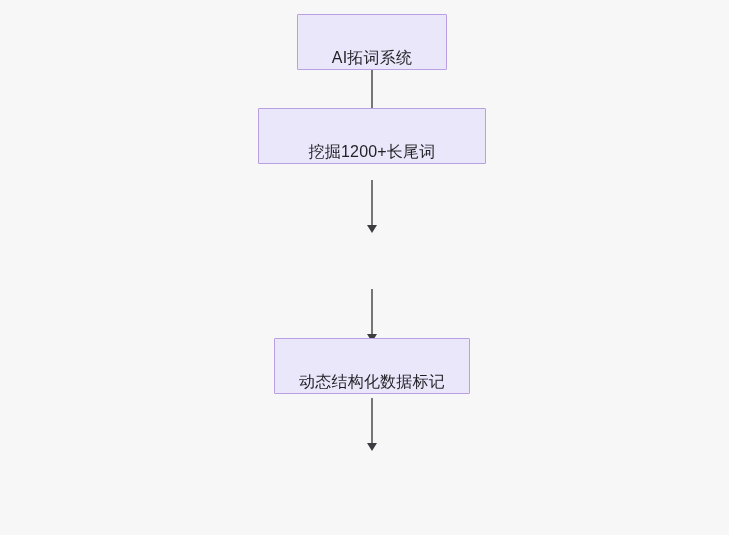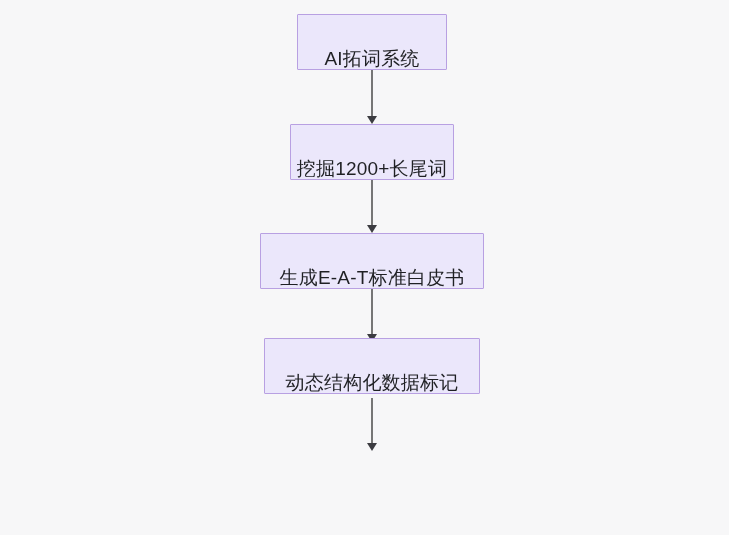--- a/index.html
+++ b/index.html
@@ -29,34 +29,34 @@
     background: #ebe7fb;
     border: 1.5px solid #b8a0e2;
     border-radius: 1px;
     display: flex;
     align-items: center;
     justify-content: center;
     left: 50%;
     transform: translateX(-50%);
   }
   .node-label {
-    font-size: 19px;
+    font-size: 16px;
     line-height: 1;
     color: #1f2024;
     letter-spacing: 0.2px;
     white-space: nowrap;
     user-select: none;
     margin-top: 32px;
   }
 
   
   .node.n0 { width: 150px; top: 14px;  margin-left: 7.5px; }
-  .node.n1 { width: 164px; top: 124px; margin-left: 7.5px; }
+  .node.n1 { width: 228px; top: 108px; margin-left: 7.5px; }
   .node.n2 { width: 224px; top: 233px; margin-left: 7.5px; }
-  .node.n3 { width: 216px; top: 338px; margin-left: 7.5px; }
+  .node.n3 { width: 196px; top: 338px; margin-left: 7.5px; }
   .node.n4 { width: 236px; top: 451px; margin-left: 7.5px; }
 
   
   .edge {
     position: absolute;
     left: 372px;
     width: 2px;
     margin-left: -1px;
     background: #767676;
   }
@@ -92,23 +92,20 @@
   <div class="edge e0"></div>
   <div class="arrowhead a0"></div>
 
   <div class="node n1">
     <span class="node-label">挖掘1200+长尾词</span>
   </div>
 
   <div class="edge e1"></div>
   <div class="arrowhead a1"></div>
 
-  <div class="node n2">
-    <span class="node-label">生成E-A-T标准白皮书</span>
-  </div>
 
   <div class="edge e2"></div>
   <div class="arrowhead a2"></div>
 
   <div class="node n3">
     <span class="node-label">动态结构化数据标记</span>
   </div>
 
   <div class="edge e3"></div>
   <div class="arrowhead a3"></div>

